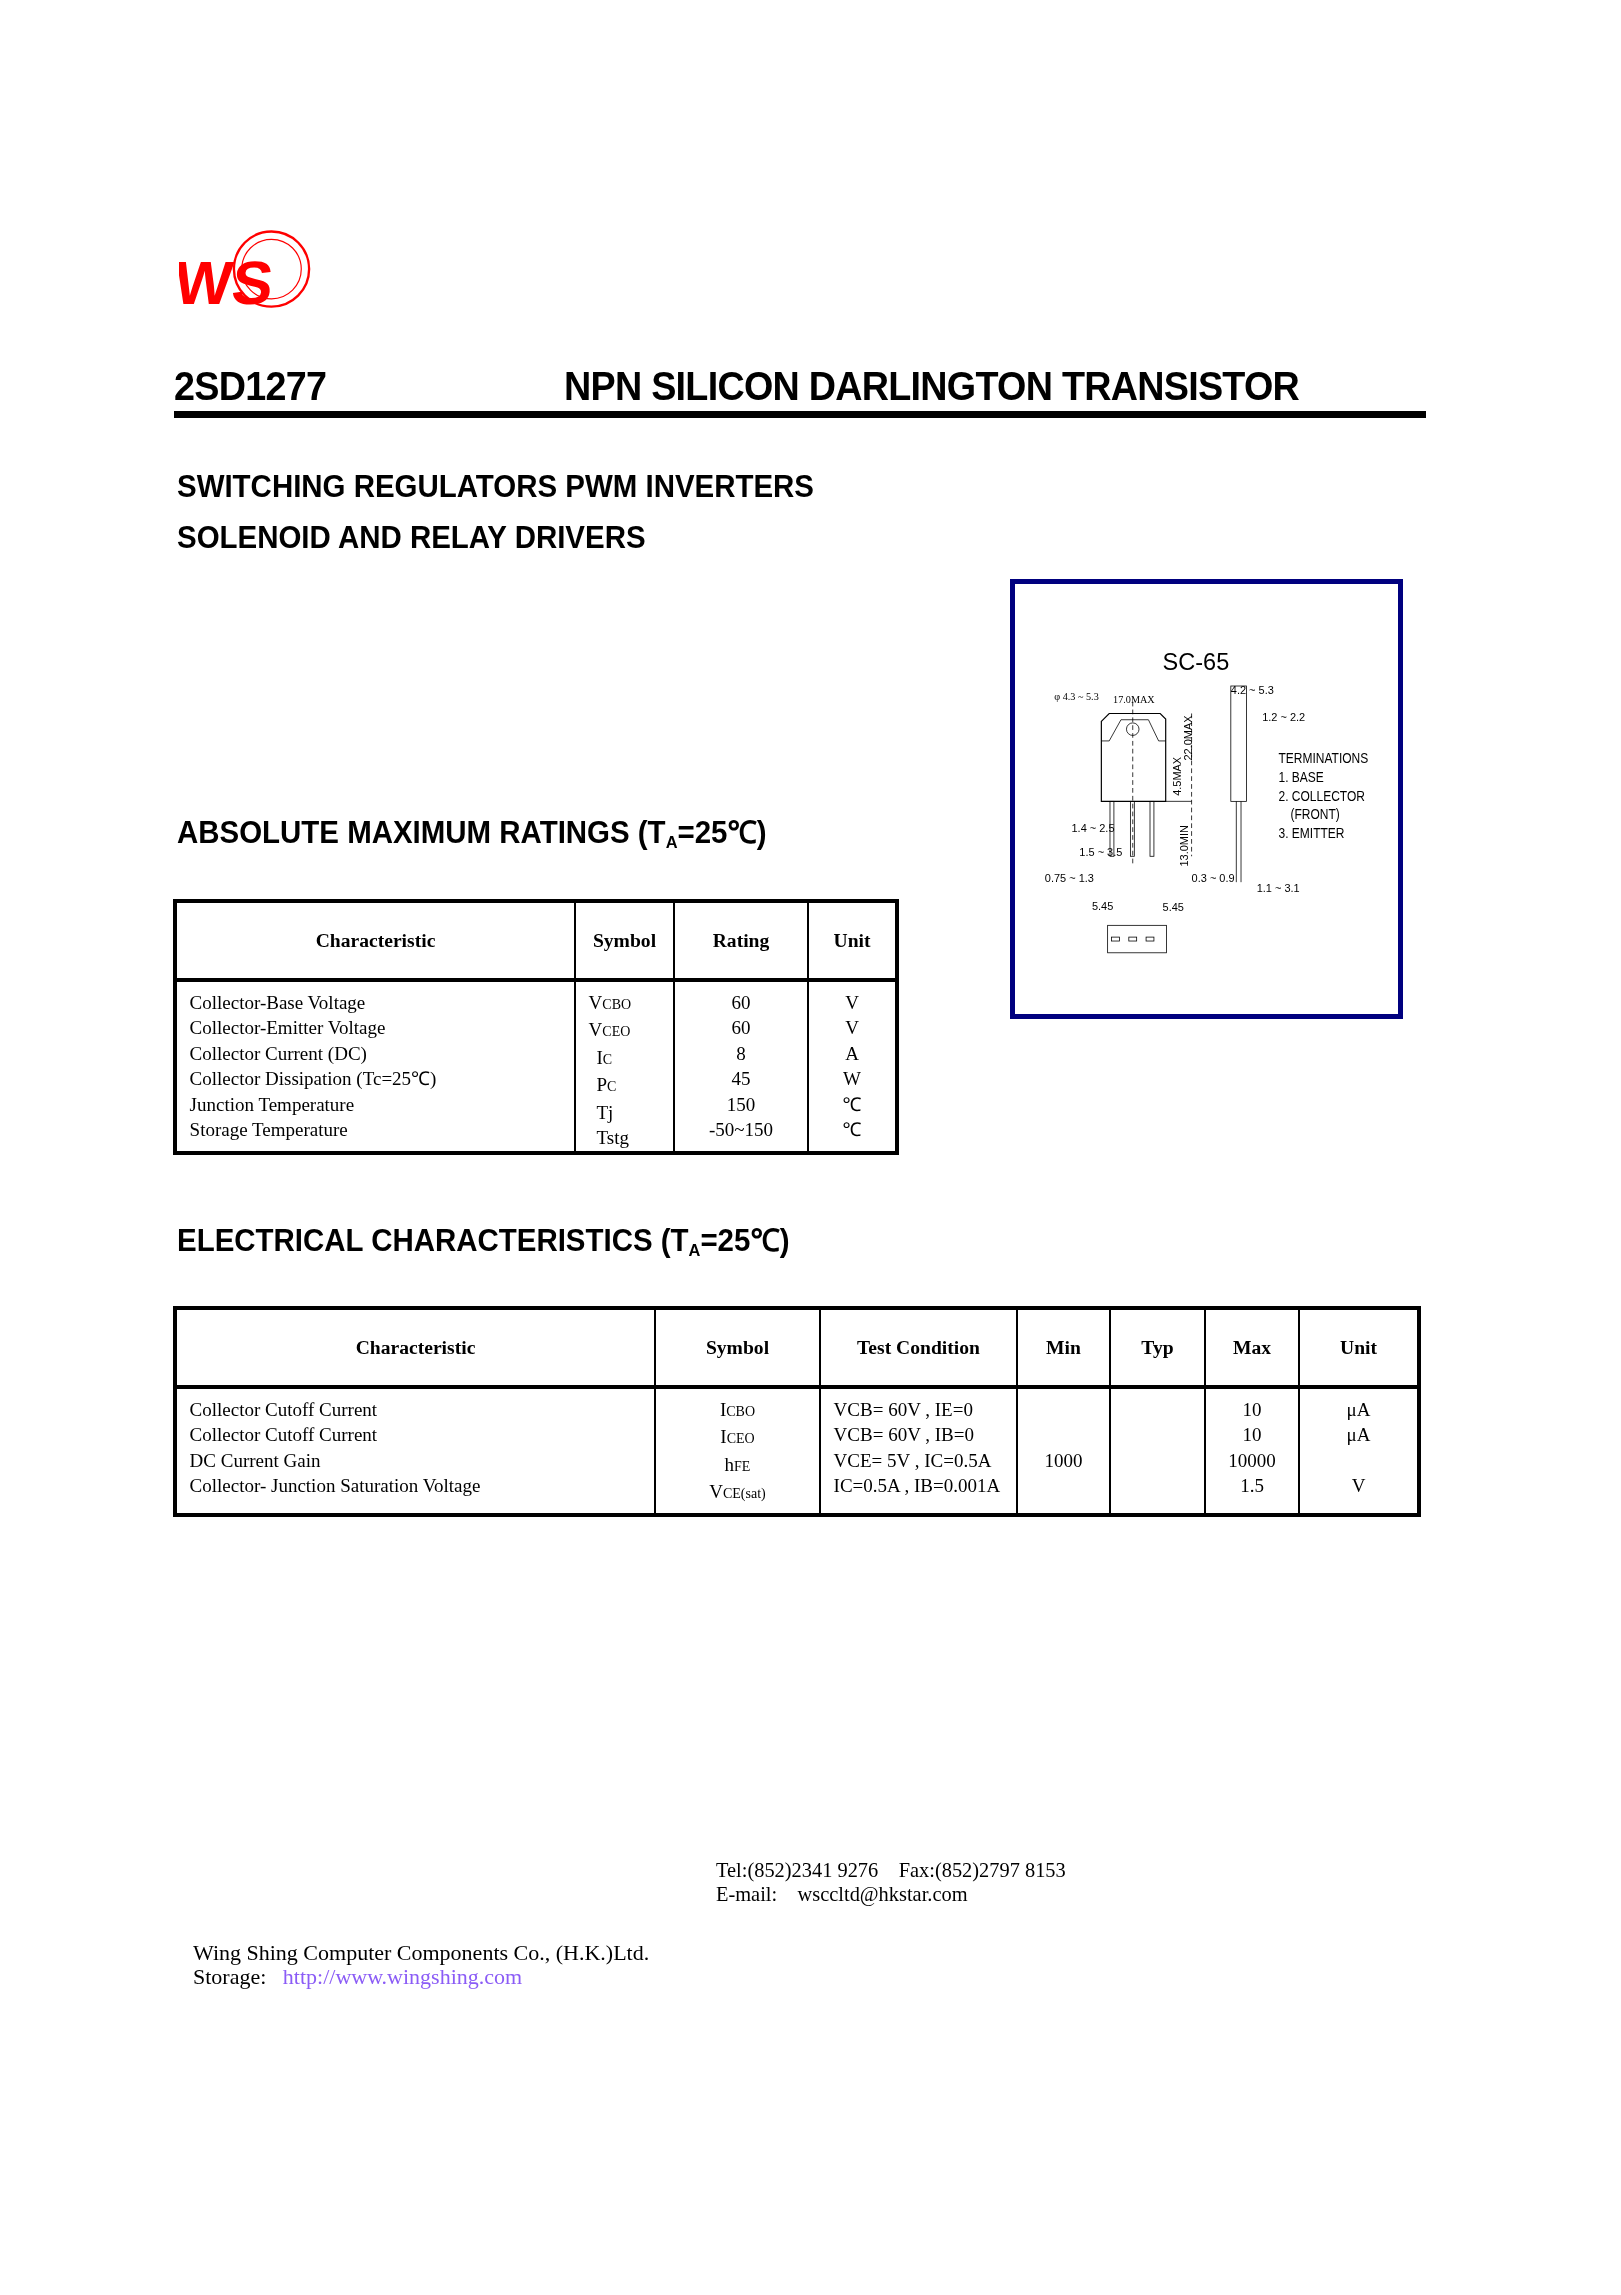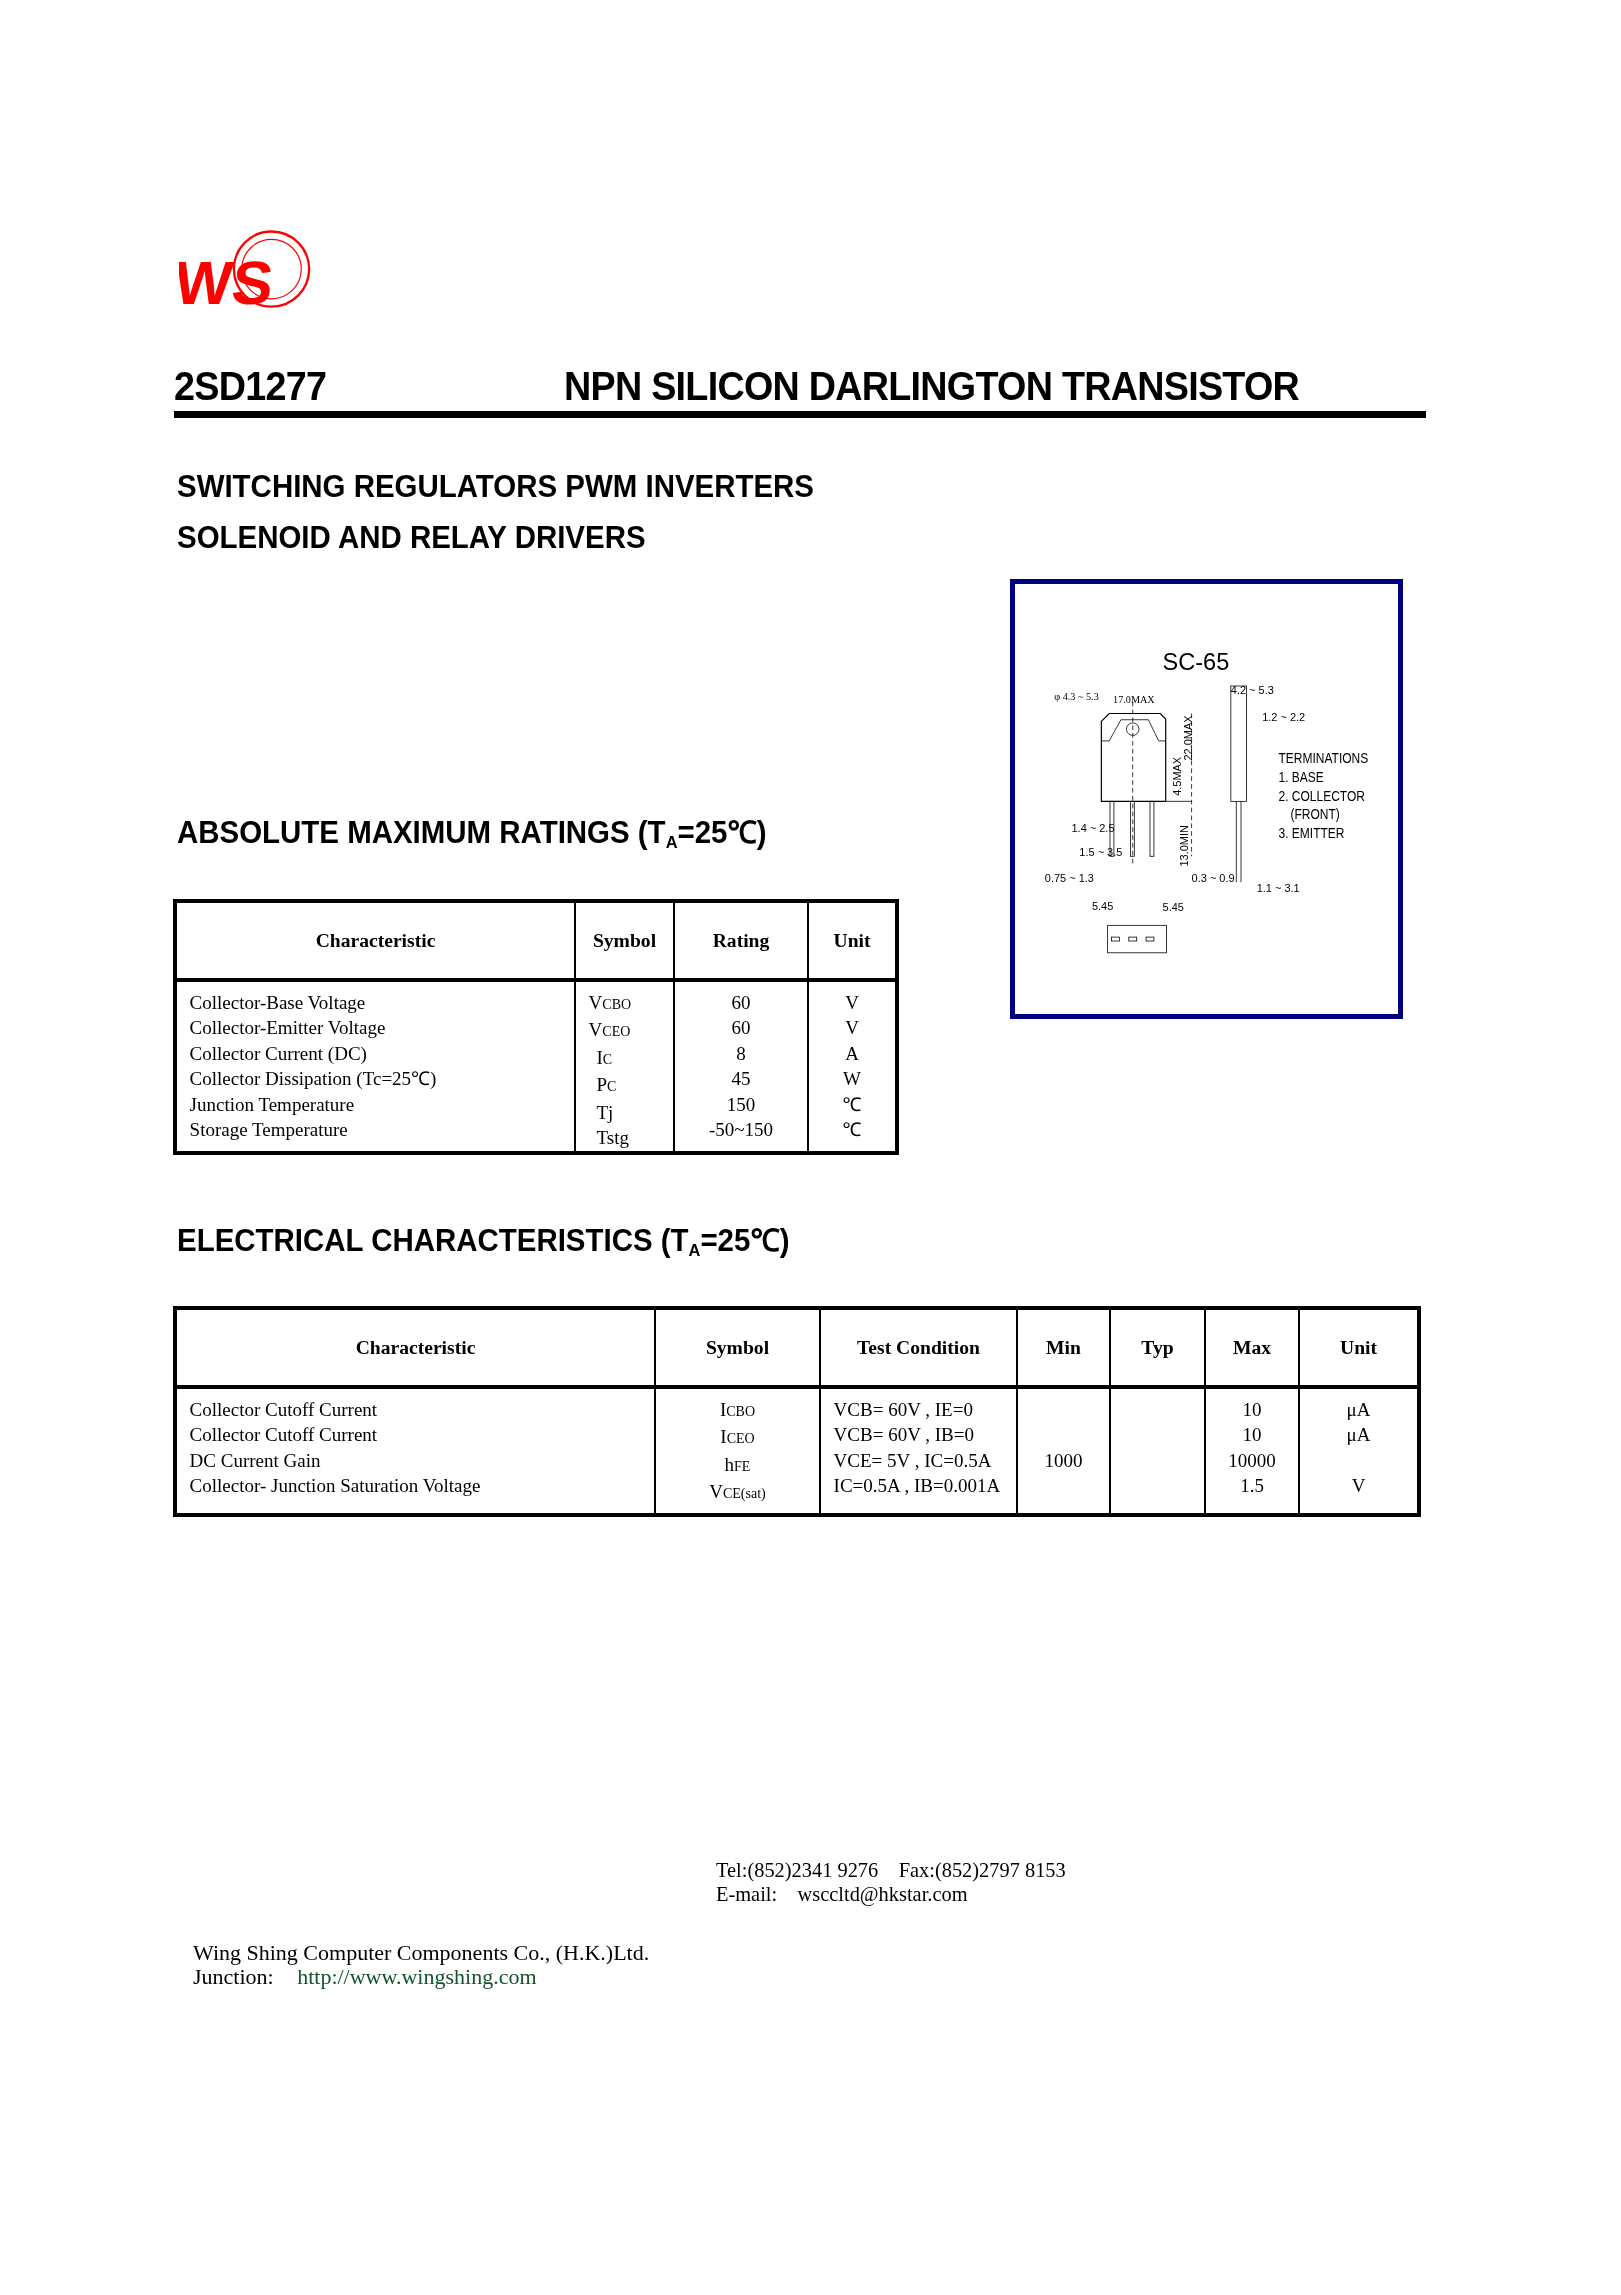--- a/index.html
+++ b/index.html
@@ -19,21 +19,21 @@
   .t1{left:173px;top:899px;width:726px;border:4.7px solid #000;}
   .t2{left:173px;top:1306px;width:1248px;border:4.7px solid #000;}
   th{font-weight:bold;font-size:19.6px;height:75px;border-bottom:4.7px solid #000;border-right:2.4px solid #000;}
   td.col{border-right:2.4px solid #000;vertical-align:top;padding-top:7.9px;line-height:25.5px;}
   th:last-child, td.col:last-child{border-right:none;}
   .small{font-size:14px;}
   .left{text-align:left;padding-left:12.6px !important;}
   .center{text-align:center;}
   #footer{left:193px;top:1941px;font-size:22px;line-height:23.6px;}
   #footer2{left:716px;top:1859px;font-size:20.4px;line-height:23.6px;}
-  .link{color:#14532d;margin-left:7px;}
+  .link{color:#8b5cf6;}
 </style>
 </head>
 <body>
 
 <div id="logo" class="abs">
   <svg width="149" height="94" viewBox="0 0 190 120">
     <circle cx="118" cy="55" r="48" fill="none" stroke="#ff0000" stroke-width="3"></circle>
     <circle cx="118" cy="55" r="38" fill="none" stroke="#ff0000" stroke-width="1.5"></circle>
     <text x="2" y="100" font-family="Liberation Sans, sans-serif" font-weight="bold" font-size="78" fill="#ff0000" transform="skewX(-6)">WS</text>
   </svg>
@@ -202,19 +202,19 @@
           <div>μA</div>
           <div style="height:25.5px;"></div>
           <div>V</div>
     </td>
   </tr>
 </tbody>
   </table>
 
 <div id="footer" class="abs">
   <div>Wing Shing Computer Components Co., (H.K.)Ltd.</div>
-  <div><span>Junction:</span>&nbsp;&nbsp;&nbsp;<span class="link">http://www.wingshing.com</span></div>
+  <div><span>Storage:</span>&nbsp;&nbsp;&nbsp;<span class="link">http://www.wingshing.com</span></div>
 </div>
 <div id="footer2" class="abs">
   <div><span>Tel:(852)2341 9276</span>&nbsp;&nbsp;&nbsp;&nbsp;<span>Fax:(852)2797 8153</span></div>
   <div><span>E-mail:</span>&nbsp;&nbsp;&nbsp;&nbsp;<span>wsccltd@hkstar.com</span></div>
 </div>
 
 
 </body></html>

